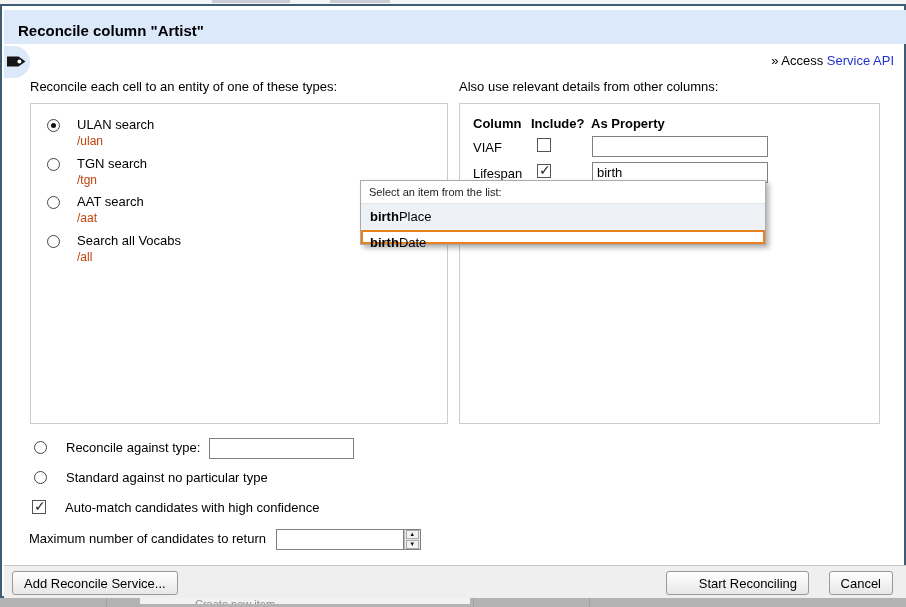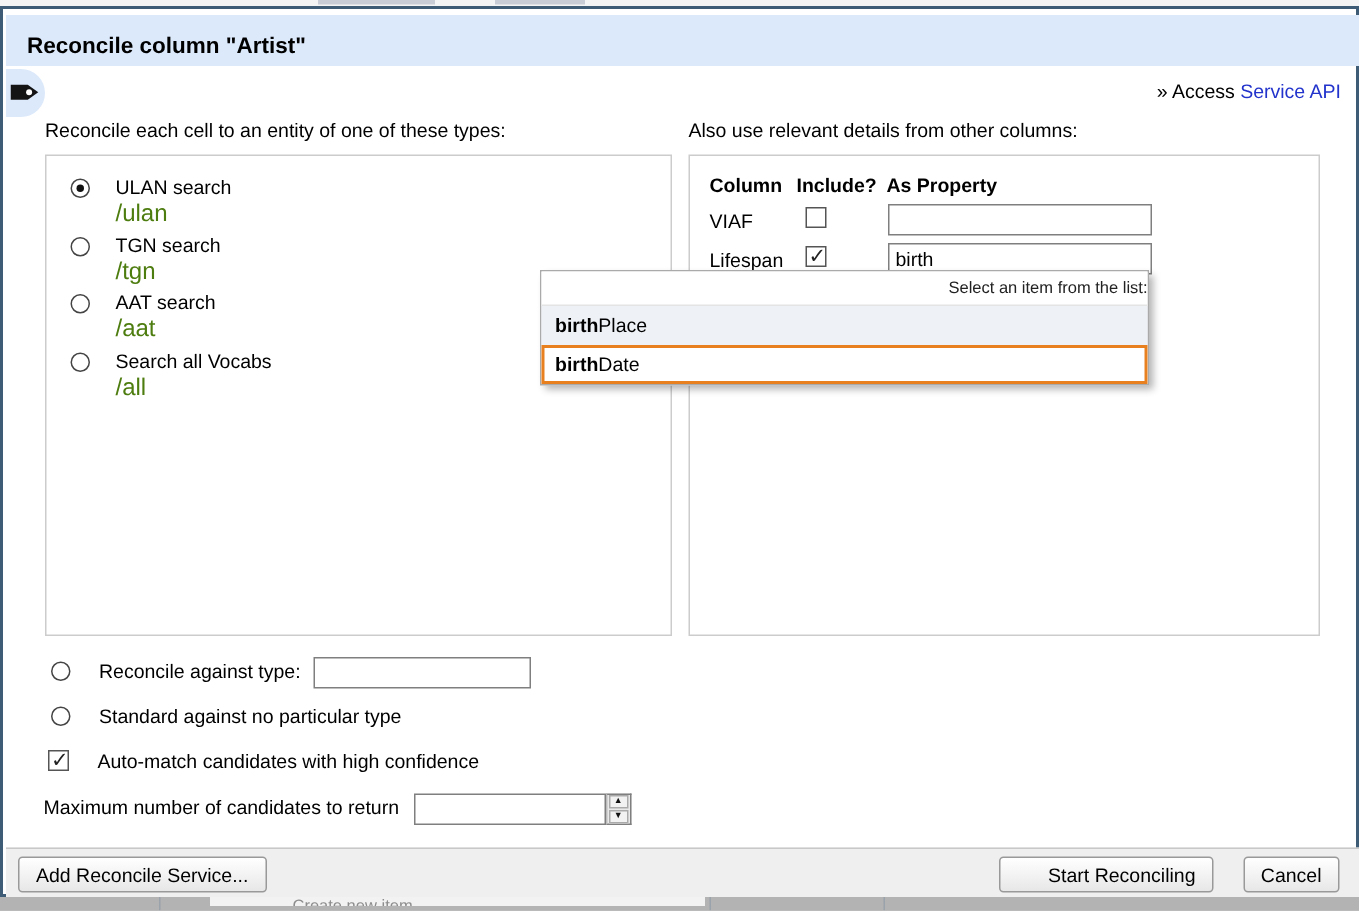--- a/index.html
+++ b/index.html
@@ -34,33 +34,33 @@
   .fs-right { left:457px; width:421px; }
 
   
   .radio { display:inline-block; width:13px; height:13px; border:1px solid #444; border-radius:50%; background:#fff; position:relative; vertical-align:-2px; }
   .radio.on::after { content:""; position:absolute; left:3px; top:3px; width:5px; height:5px; border-radius:50%; background:#111; }
   .cb { display:inline-block; width:14px; height:14px; border:1px solid #555; background:#fff; position:relative; vertical-align:-2px; }
   .cb.on::after { content:"✓"; position:absolute; left:1px; top:-3px; font-size:14px; color:#222; }
 
   .type-option { position:absolute; left:16px; width:380px; }
   .type-option .lbl { position:absolute; left:30px; top:-1px; white-space:nowrap; }
-  .type-option .sub { position:absolute; left:30px; top:16px; font-size:16px; color:#4d7c0f; white-space:nowrap; }
+  .type-option .sub { position:absolute; left:30px; top:16px; font-size:12px; color:#c2410c; white-space:nowrap; }
 
   
   .col-hdr { position:absolute; top:12px; font-weight:bold; white-space:nowrap; }
   .cell-label { position:absolute; white-space:nowrap; }
   .prop-input { position:absolute; width:176px; height:21px; border:1px solid #7f7f7f; font-family:"Liberation Sans",sans-serif; font-size:13px; padding:2px 4px; background:#fff; }
 
   
   .dropdown { position:absolute; left:360px; top:180px; width:406px; background:#fff; border:1px solid #aaa; box-shadow:3px 3px 5px rgba(0,0,0,.3); z-index:50; }
-  .dd-prompt { height:23px; line-height:23px; padding-left:8px; font-size:11px; color:#222; border-bottom:1px solid #e4e4e4; background:#fff;text-align:right; }
+  .dd-prompt { height:23px; line-height:23px; padding-left:8px; font-size:11px; color:#222; border-bottom:1px solid #e4e4e4; background:#fff; }
   .dd-item { height:26px; line-height:26px; padding-left:9px; font-size:13px; background:#eef2f7; cursor:pointer; }
   .dd-item .match { font-weight:bold; }
-  .dd-item.hl { background:#fff; border:2px solid #e8801f; padding-left:7px; line-height:22px; height:26px; }
+  .dd-item.hl { background:#fff; border:2px solid #e8801f; padding-left:7px; line-height:22px; height:14px; }
 
   
   .opt-row { position:absolute; left:30px; white-space:nowrap; }
   .opt-row .txt { margin-left:19px; }
   .small-input { border:1px solid #7f7f7f; height:21px; font-family:"Liberation Sans",sans-serif; font-size:13px; padding:2px 4px; vertical-align:middle; background:#fff; }
   .spinner { display:inline-block; position:absolute; width:17px; height:21px; border:1px solid #7f7f7f; border-left:1px solid #bbb; background:#e9e9e9; }
   .spin-btn { position:absolute; left:1px; width:13px; height:9px; border:1px solid #aaa; background:#f2f2f2; font-size:6px; line-height:7px; text-align:center; color:#111; cursor:pointer; }
   .spin-up { top:0px; } .spin-dn { top:10px; }
 
   

